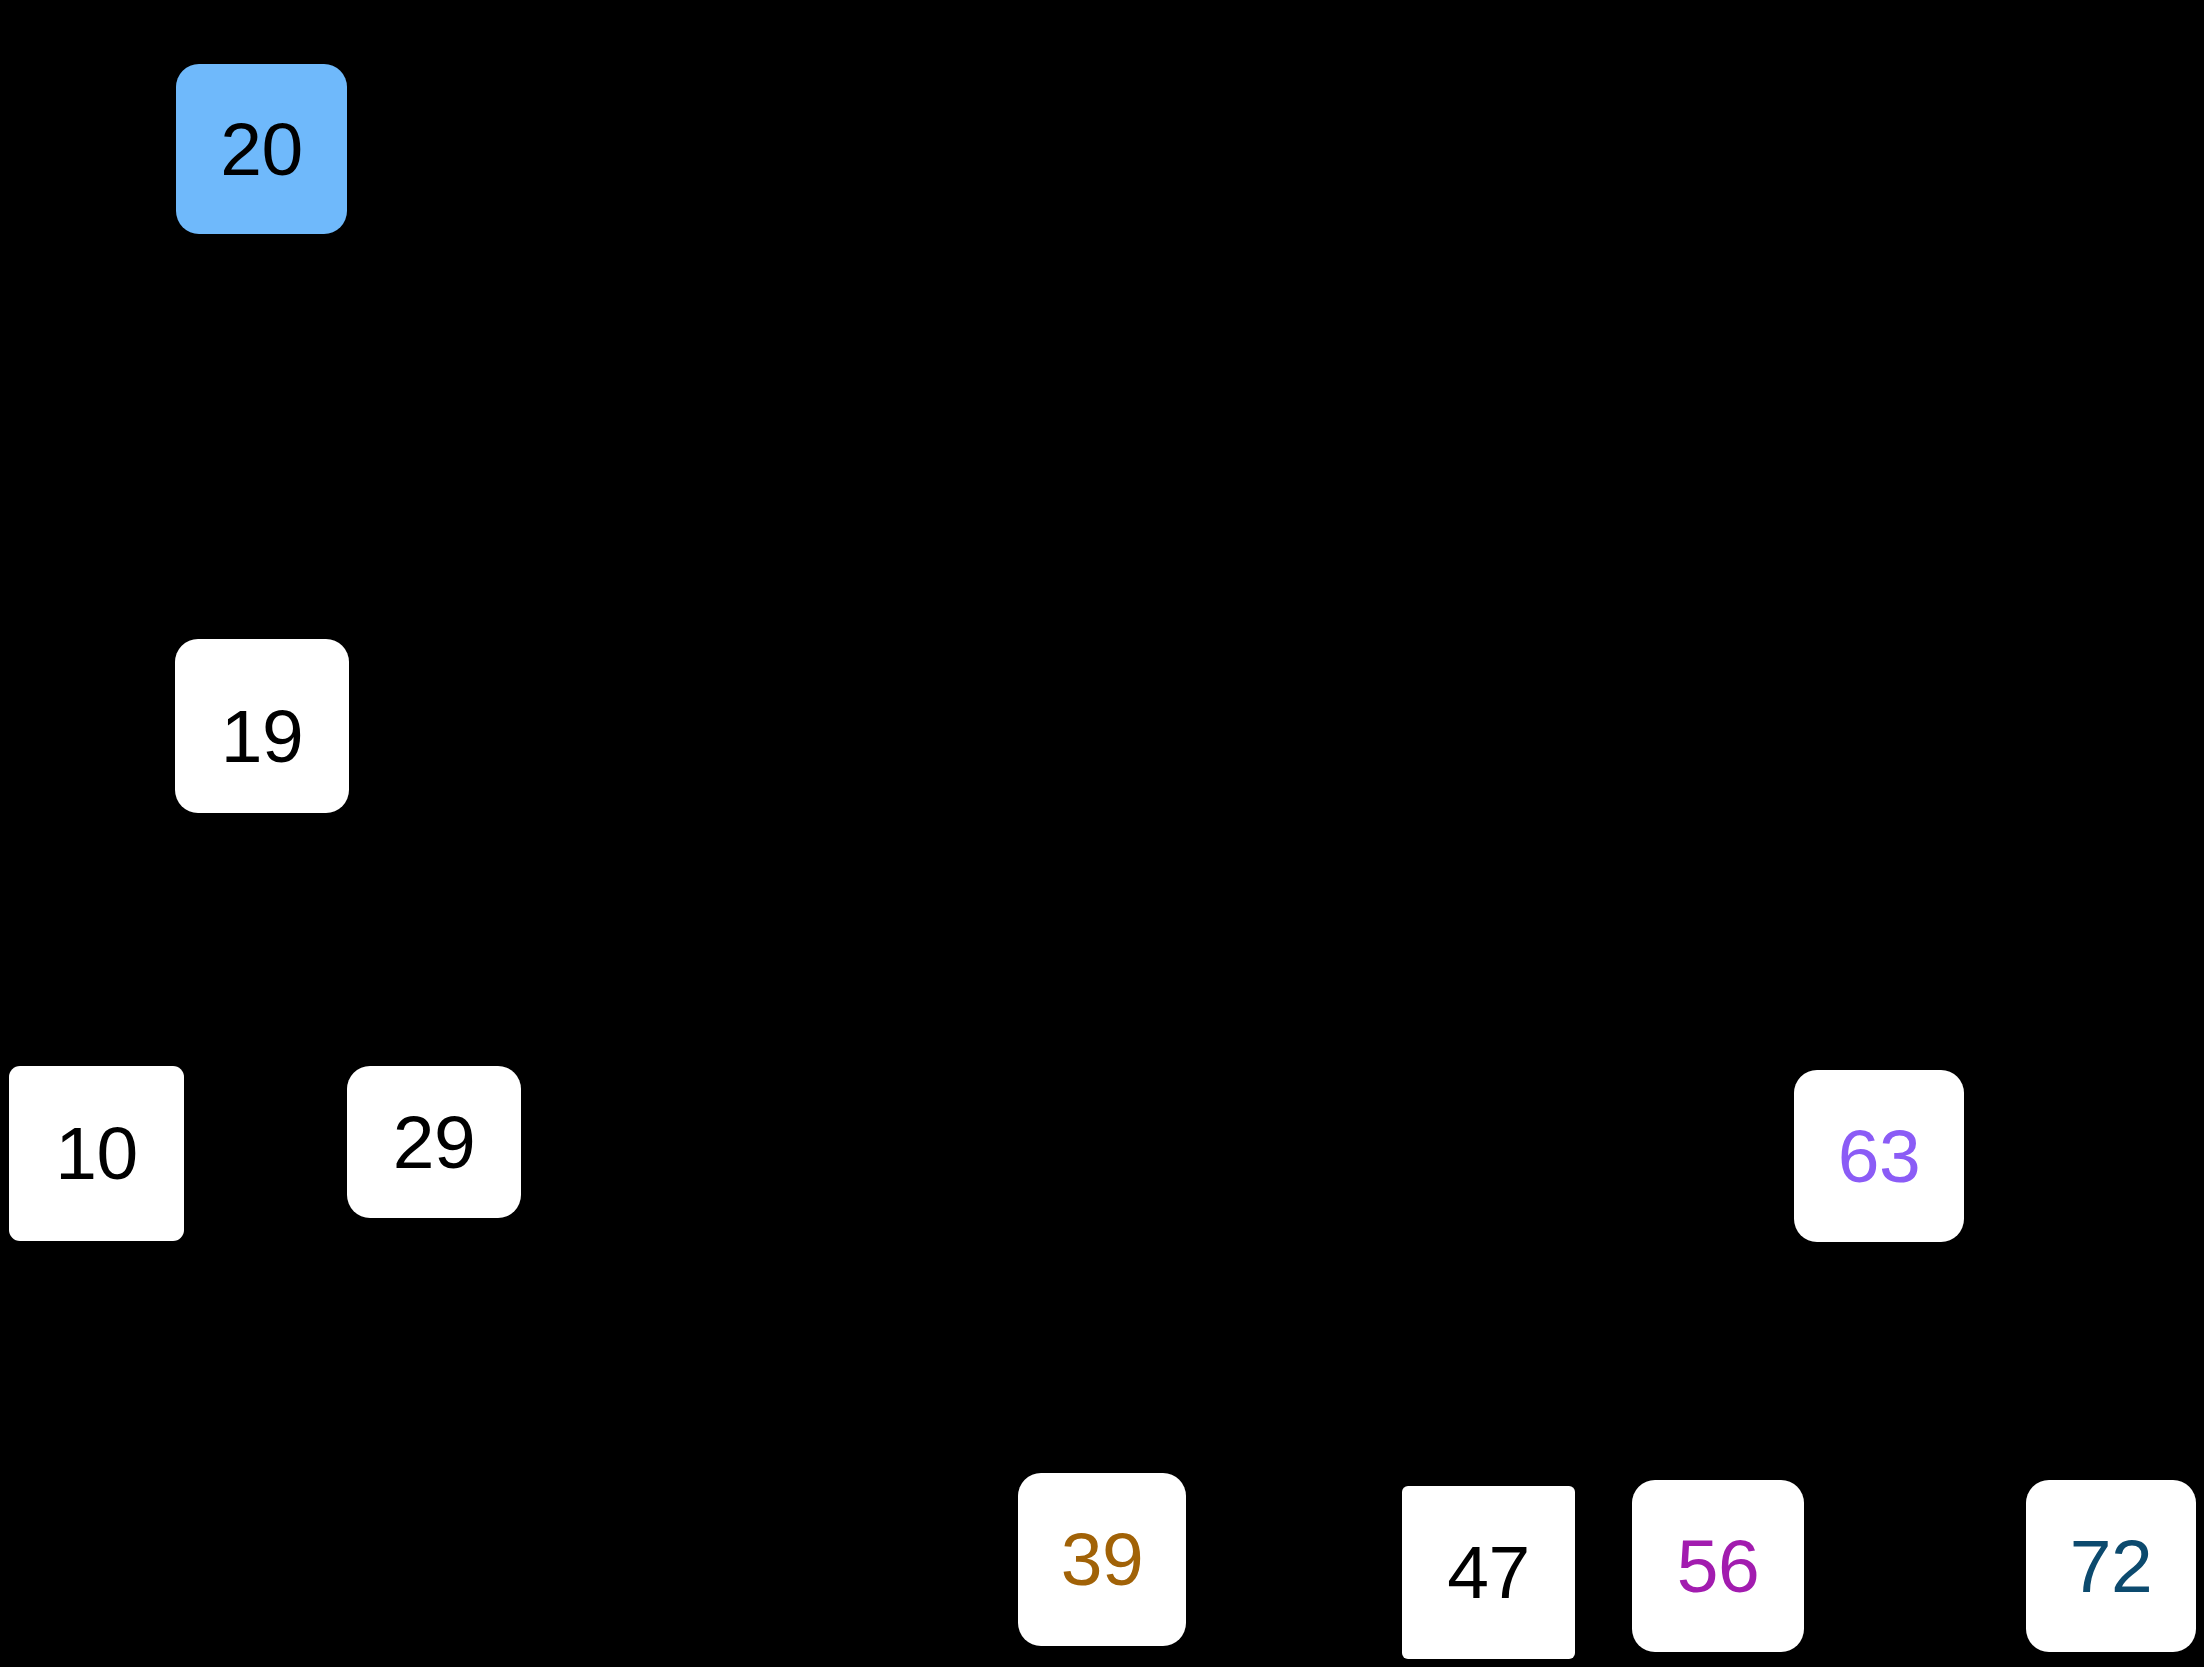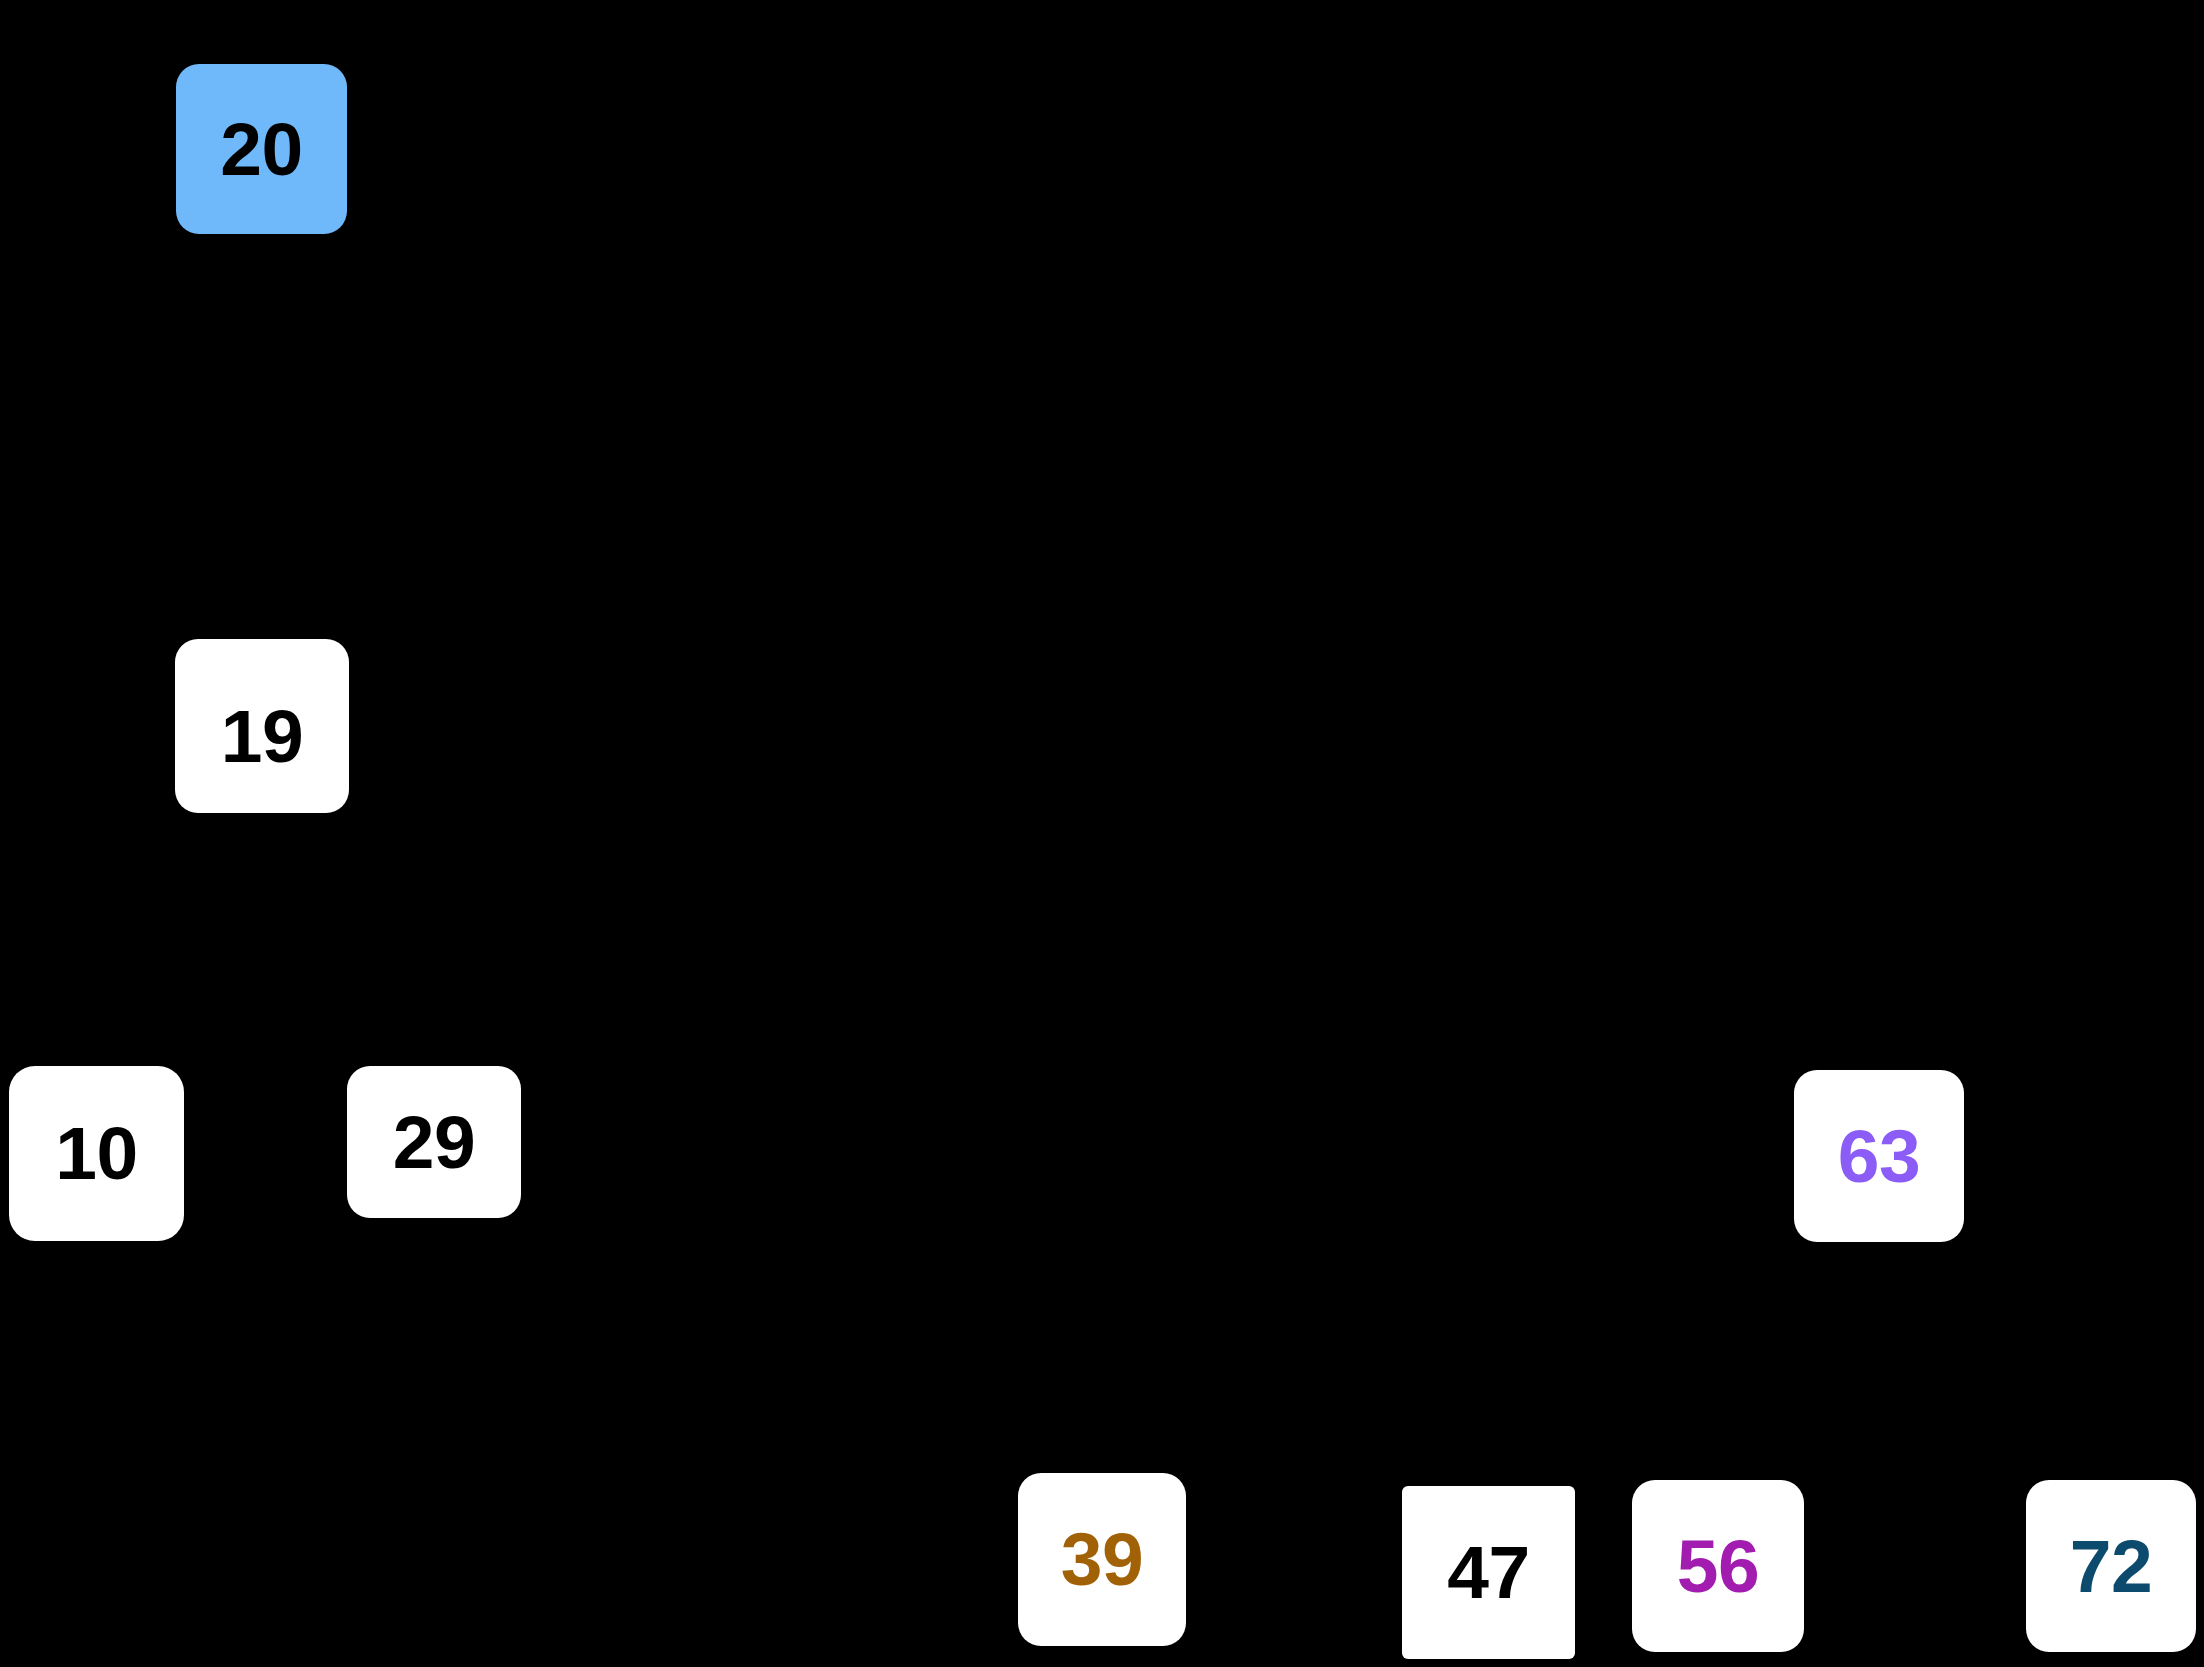--- a/index.html
+++ b/index.html
@@ -31,21 +31,21 @@
     font-family: "Liberation Sans", sans-serif;
     font-weight: 700;
     line-height: 1;
     user-select: none;
   }
   .tree-node.highlight {
     background: #6FB9FB;
   }
   .node-label {
     display: block;
-    font-weight: 700;
+    font-weight: 400;
     letter-spacing: -0.4px;
     text-align: center;
   }
   .edge-layer {
     position: absolute;
     left: 0;
     top: 0;
     width: 2205px;
     height: 1668px;
     pointer-events: none;
@@ -65,21 +65,21 @@
       <line x1="1231" y1="1741.5" x2="1662.5" y2="1755.5" stroke="#000000" stroke-width="6"></line>
       <line x1="1662.5" y1="1755.5" x2="1918" y2="1749" stroke="#000000" stroke-width="6"></line>
     </svg>
   <div id="node-layer">
       <div class="tree-node highlight" style="left: 176px; top: 64px; width: 171px; height: 170px; border-radius: 23px; background: rgb(111, 185, 251); color: rgb(0, 0, 0);">
         <span class="node-label" style="font-size: 75px;">20</span>
       </div>
       <div class="tree-node" style="left: 175px; top: 639px; width: 174px; height: 174px; border-radius: 23px; background: rgb(255, 255, 255); color: rgb(0, 0, 0);">
         <span class="node-label" style="font-size: 75px; margin-top: 20px;">19</span>
       </div>
-      <div class="tree-node" style="left: 9px; top: 1066px; width: 175px; height: 175px; border-radius: 26px; background: rgb(255, 255, 255); color: rgb(0, 0, 0);">
+      <div class="tree-node" style="left: 9px; top: 1066px; width: 175px; height: 175px; border-radius: 11px; background: rgb(255, 255, 255); color: rgb(0, 0, 0);">
         <span class="node-label" style="font-size: 75px;">10</span>
       </div>
       <div class="tree-node" style="left: 347px; top: 1066px; width: 174px; height: 152px; border-radius: 23px; background: rgb(255, 255, 255); color: rgb(0, 0, 0);">
         <span class="node-label" style="font-size: 75px;">29</span>
       </div>
       <div class="tree-node" style="left: 1794px; top: 1070px; width: 170px; height: 172px; border-radius: 23px; background: rgb(255, 255, 255); color: #8b5cf6;">
         <span class="node-label" style="font-size: 75px;">63</span>
       </div>
       <div class="tree-node" style="left: 1018px; top: 1473px; width: 168px; height: 173px; border-radius: 23px; background: rgb(255, 255, 255); color: #a16207;">
         <span class="node-label" style="font-size: 75px;">39</span>

